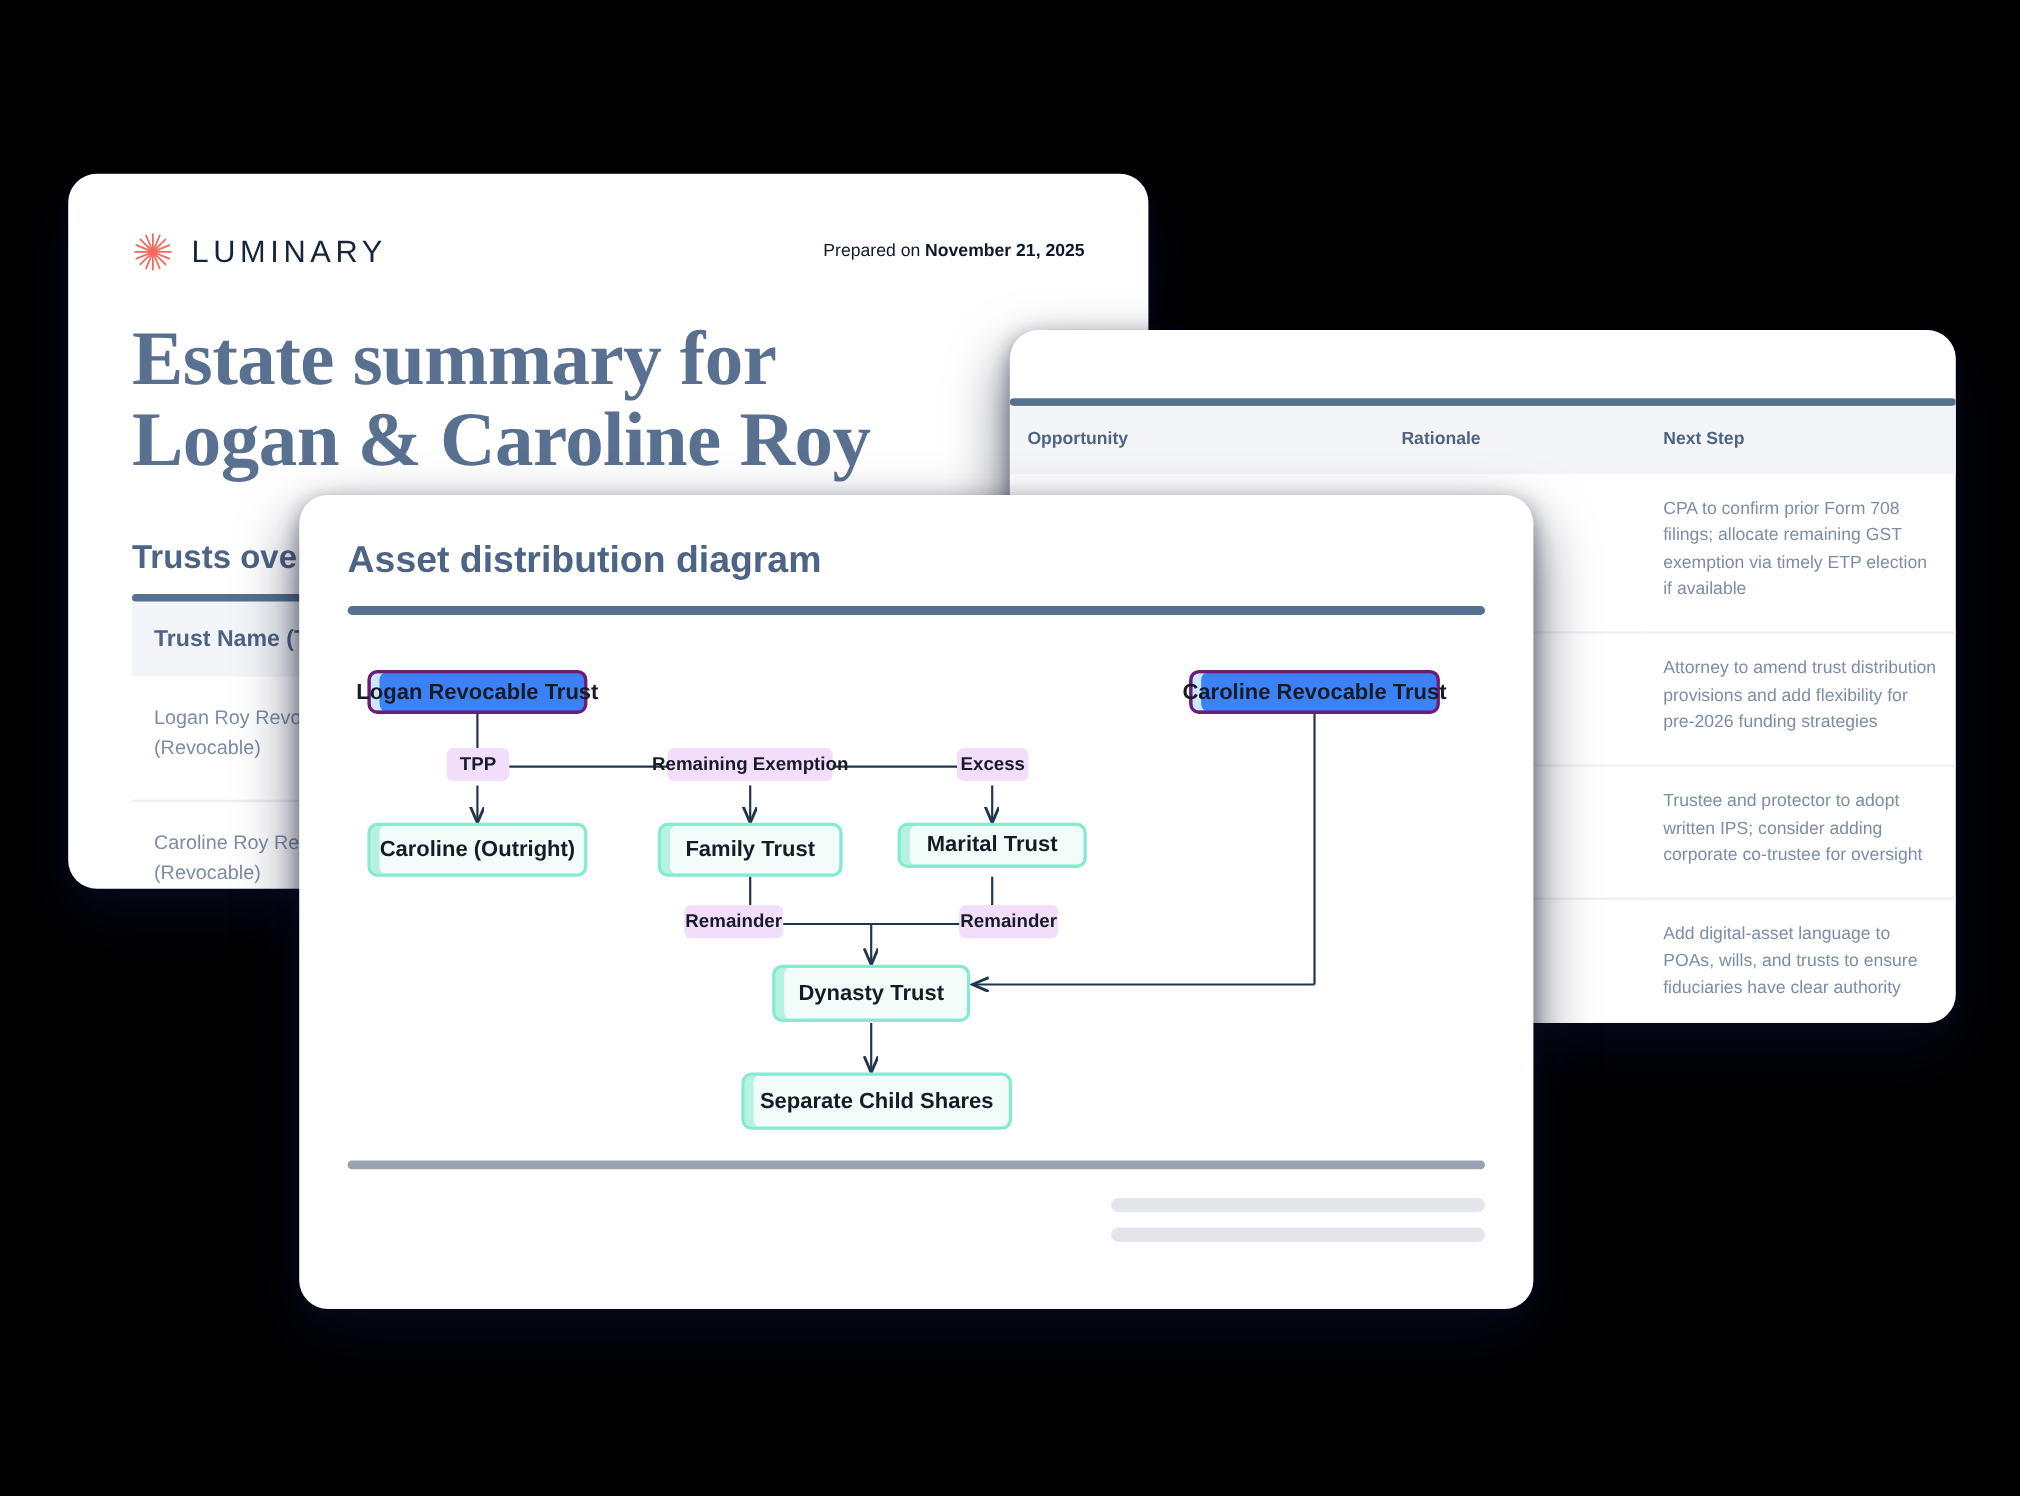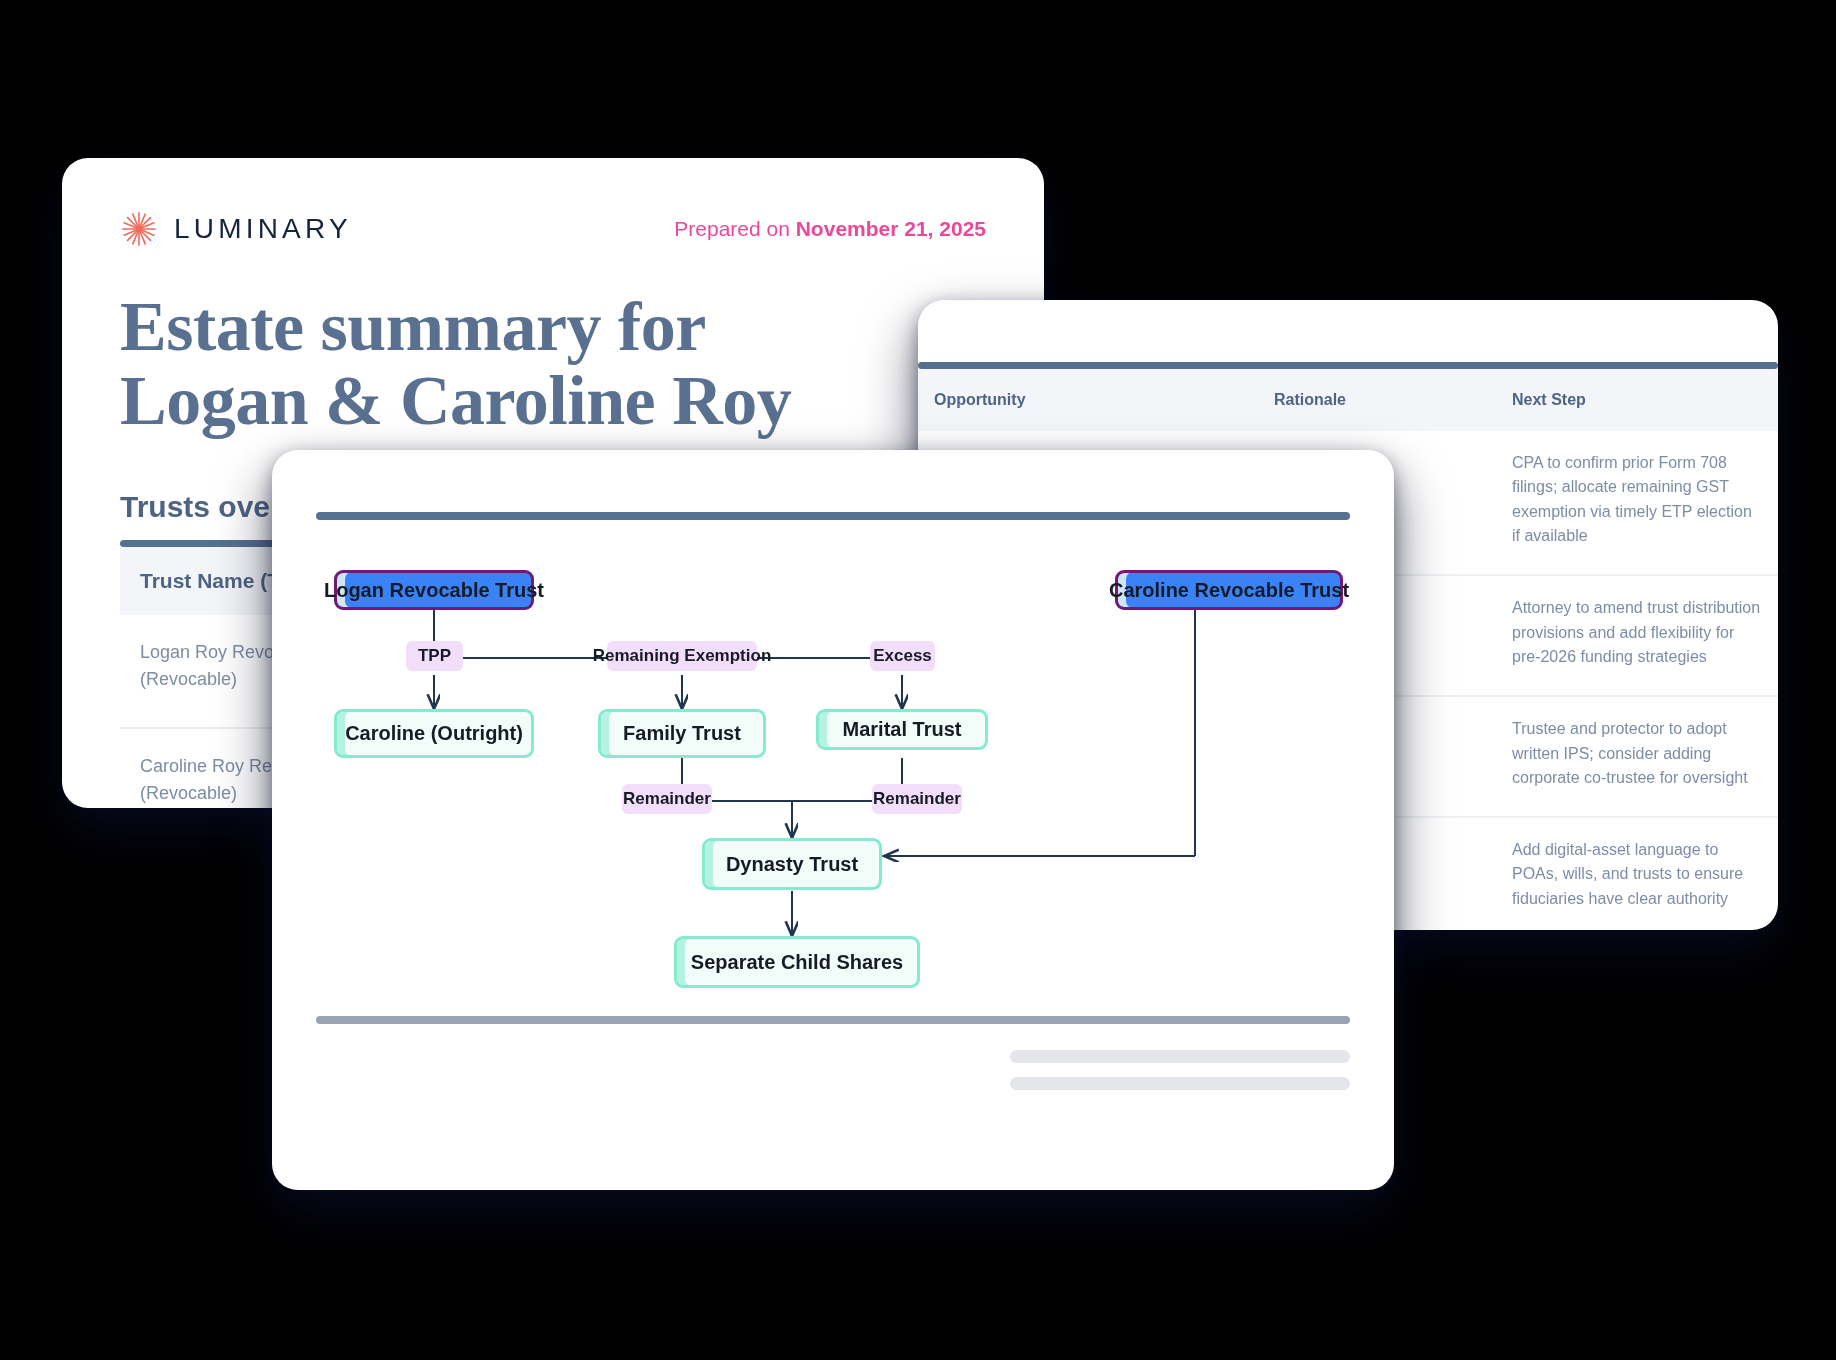--- a/index.html
+++ b/index.html
@@ -52,22 +52,22 @@
     gap: 16px;
   }
   .brand-mark { width: 38px; height: 38px; display: block; }
   .brand-word {
     font-size: 28px;
     letter-spacing: 4.2px;
     color: #16243c;
     font-weight: 400;
   }
   .prepared {
-    font-size: 21px;
-    color: #ec4899;
+    font-size: 16px;
+    color: #0f172a;
     white-space: nowrap;
   }
   .prepared b { font-weight: 700; }
 
   .estate-title {
     font-family: "Liberation Serif", serif;
     font-size: 70px;
     line-height: 1.06;
     color: #5a7091;
     margin-top: 42px;
@@ -339,20 +339,21 @@
           </tr>
         </tbody>
       </table>
 
     </div>
   </div>
 
   <div class="card" id="card-diagram">
     <div class="diag-inner">
 
+      <div class="diag-title">Asset distribution diagram</div>
       <div class="diag-rule"></div>
 
       <div class="canvas">
 
         <svg width="1034" height="470">
           <defs>
             <marker id="ah" markerWidth="9" markerHeight="9" refX="7.4" refY="3.2" orient="auto" markerUnits="strokeWidth">
               <path d="M0,0 L7.4,3.2 L0,6.4" fill="none" stroke="#20364f" stroke-width="1.3"></path>
             </marker>
           </defs>
@@ -379,21 +380,21 @@
 
             <line x1="879" y1="62" x2="879" y2="310"></line>
             <line x1="879" y1="310" x2="568" y2="310" marker-end="url(#ah)"></line>
 
             <line x1="476" y1="345" x2="476" y2="390" marker-end="url(#ah)"></line>
           </g>
         </svg>
 
         <div class="node blue" style="left:18px;  top:24px;  width:200px; height:40px;">Logan Revocable Trust</div>
 
-        <div class="node blue" style="left:765px; top:24px;  width:228px; height:40px;margin-left:34px;">Caroline Revocable Trust</div>
+        <div class="node blue" style="left:765px; top:24px;  width:228px; height:40px;">Caroline Revocable Trust</div>
 
         <div class="node mint" style="left:18px;  top:163px; width:200px; height:49px;">Caroline (Outright)</div>
 
         <div class="node mint" style="left:282px; top:163px; width:168px; height:49px;">Family Trust</div>
 
         <div class="node mint" style="left:500px; top:163px; width:172px; height:41px;">Marital Trust</div>
 
         <div class="node mint" style="left:386px; top:292px; width:180px; height:52px;">Dynasty Trust</div>
 
         <div class="node mint" style="left:358px; top:390px; width:246px; height:52px;">Separate Child Shares</div>

